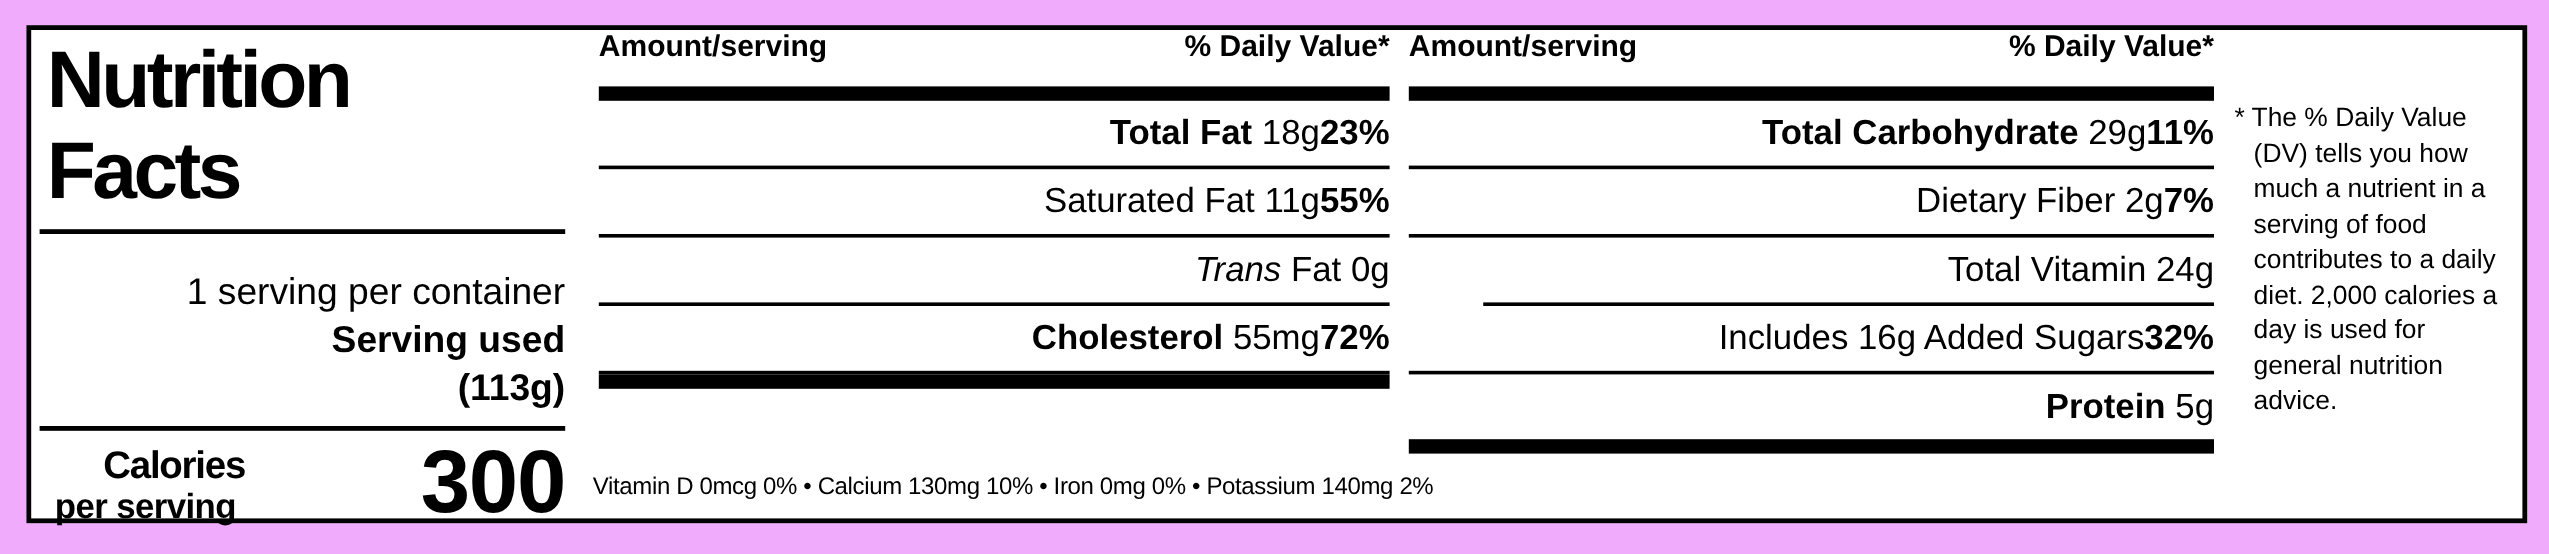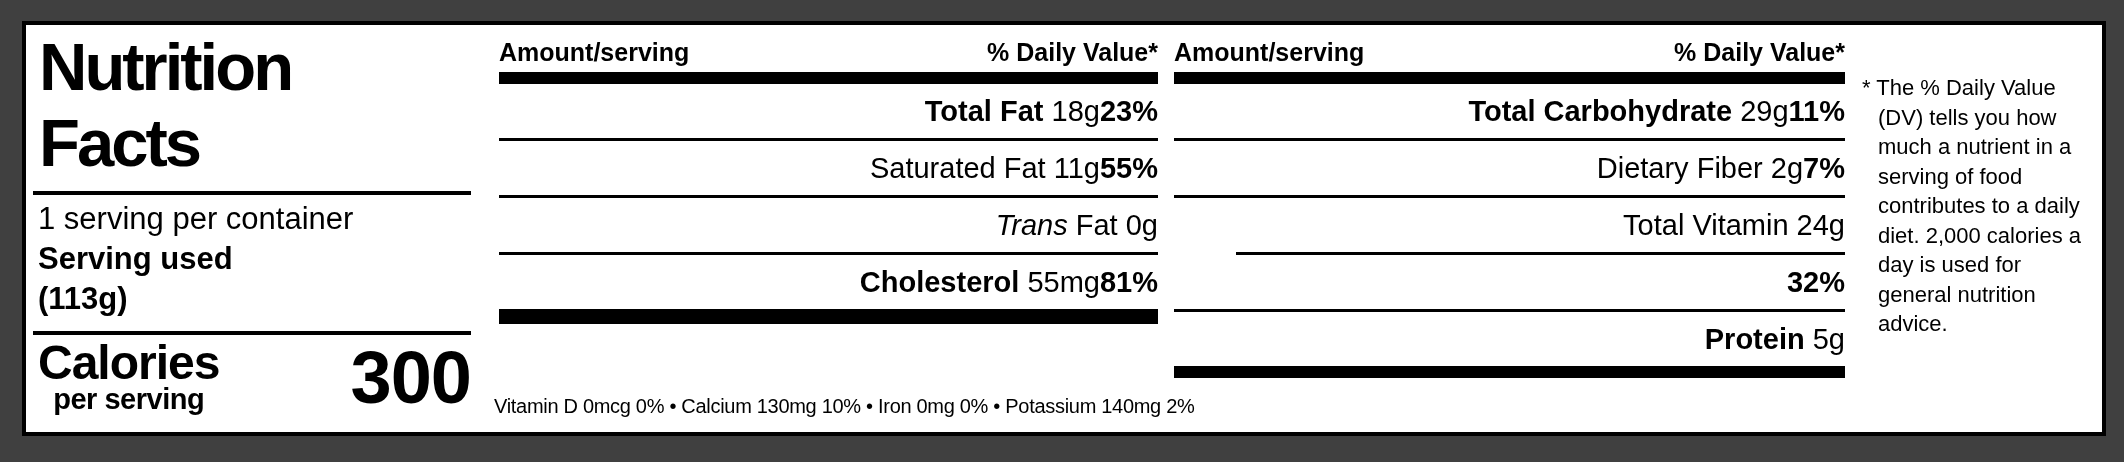--- a/index.html
+++ b/index.html
@@ -4,21 +4,21 @@
 <style>
   html, body {
     margin: 0;
     padding: 0;
     background: #ffffff;
   }
   .canvas {
     position: relative;
     width: 2124px;
     height: 462px;
-    background: #404040;
+    background: #f0abfc;
     font-family: "Liberation Sans", sans-serif;
     color: #000000;
     overflow: hidden;
     text-decoration: underline;
   }
   .box {
     position: absolute;
     left: 22px;
     top: 21px;
     width: 2084px;
@@ -41,43 +41,45 @@
     font-weight: bold;
     letter-spacing: -3px;
     padding-left: 6px;
   }
   .title-rule {
     height: 4px;
     background: #000000;
     margin-top: 10px;
   }
   .serving-block {
-    margin-top: 4px;
+    margin-top: 28px;
     font-size: 31px;
     line-height: 40px;
     padding-left: 5px;
+    text-align: right;
   }
   .serving-block .bold { font-weight: bold; }
   .panel-rule {
     height: 4px;
     background: #000000;
     margin-top: 12px;
   }
   .calories-row {
     margin-top: 6px;
     display: flex;
     justify-content: space-between;
     align-items: center;
     padding-left: 5px;
   }
   .calories-words .big {
-    font-size: 48px;
+    font-size: 32px;
     line-height: 42px;
     font-weight: bold;
     letter-spacing: -1px;
+    margin-left: 48px;
   }
   .calories-words .small {
     font-size: 29px;
     line-height: 30px;
     font-weight: bold;
     letter-spacing: -0.5px;
     text-align: center;
   }
   .calories-value {
     font-size: 74px;
@@ -91,21 +93,21 @@
     position: absolute;
     top: 0;
   }
   .col-mid   { left: 473px;  width: 659px; }
   .col-right { left: 1148px; width: 671px; }
   .col-header {
     height: 47px;
     display: flex;
     justify-content: space-between;
     align-items: flex-end;
-    padding-bottom: 5px;
+    padding-bottom: 18px;
     box-sizing: border-box;
     font-size: 25px;
     font-weight: bold;
   }
   .thick-bar {
     height: 12px;
     background: #000000;
   }
   .nrow {
     height: 54px;
@@ -136,21 +138,21 @@
     align-items: center;
     font-size: 20px;
     letter-spacing: -0.3px;
     white-space: nowrap;
   }
 
   
   .footnote {
     position: absolute;
     left: 1836px;
-    top: 48px;
+    top: 58px;
     width: 222px;
     font-size: 22px;
     line-height: 29.5px;
     padding-left: 16px;
     text-indent: -16px;
   }
 </style>
 </head>
 <body>
 
@@ -198,21 +200,21 @@
       <div class="rule"></div>
 
       <div class="nrow">
         <div class="nlabel ind1"><span class="it">Trans</span><span> Fat 0g</span></div>
         <div class="dv"></div>
       </div>
       <div class="rule"></div>
 
       <div class="nrow">
         <div class="nlabel"><span class="em">Cholesterol</span><span> 55mg</span></div>
-        <div class="dv">81%</div>
+        <div class="dv">72%</div>
       </div>
       <div class="rule"></div>
 
       <div class="thick-bar"></div>
     </div>
 
     <div class="col col-right">
       <div class="col-header">
         <span>Amount/serving</span>
         <span>% Daily Value*</span>
@@ -231,20 +233,21 @@
       </div>
       <div class="rule"></div>
 
       <div class="nrow">
         <div class="nlabel ind1"><span>Total Vitamin 24g</span></div>
         <div class="dv"></div>
       </div>
       <div class="rule indented"></div>
 
       <div class="nrow">
+        <div class="nlabel ind2"><span>Includes 16g Added Sugars</span></div>
         <div class="dv">32%</div>
       </div>
       <div class="rule"></div>
 
       <div class="nrow">
         <div class="nlabel"><span class="em">Protein</span><span> 5g</span></div>
         <div class="dv"></div>
       </div>
       <div class="thick-bar"></div>
     </div>

